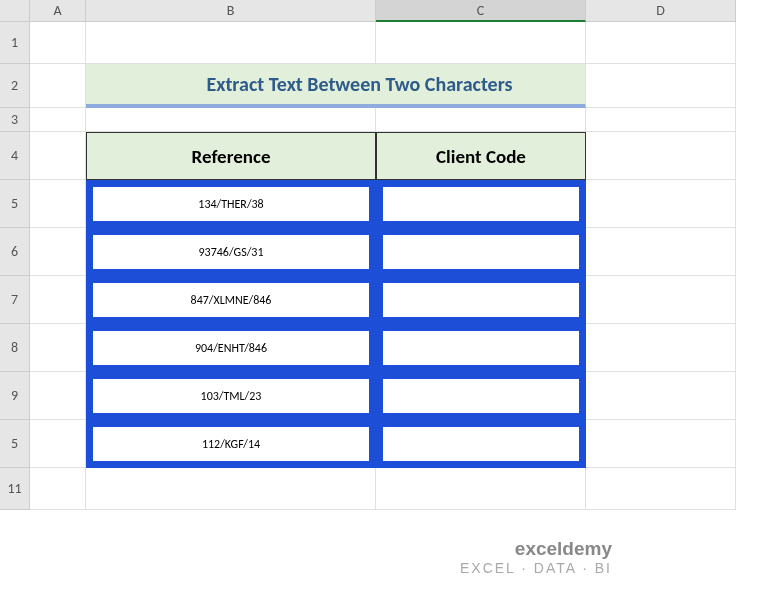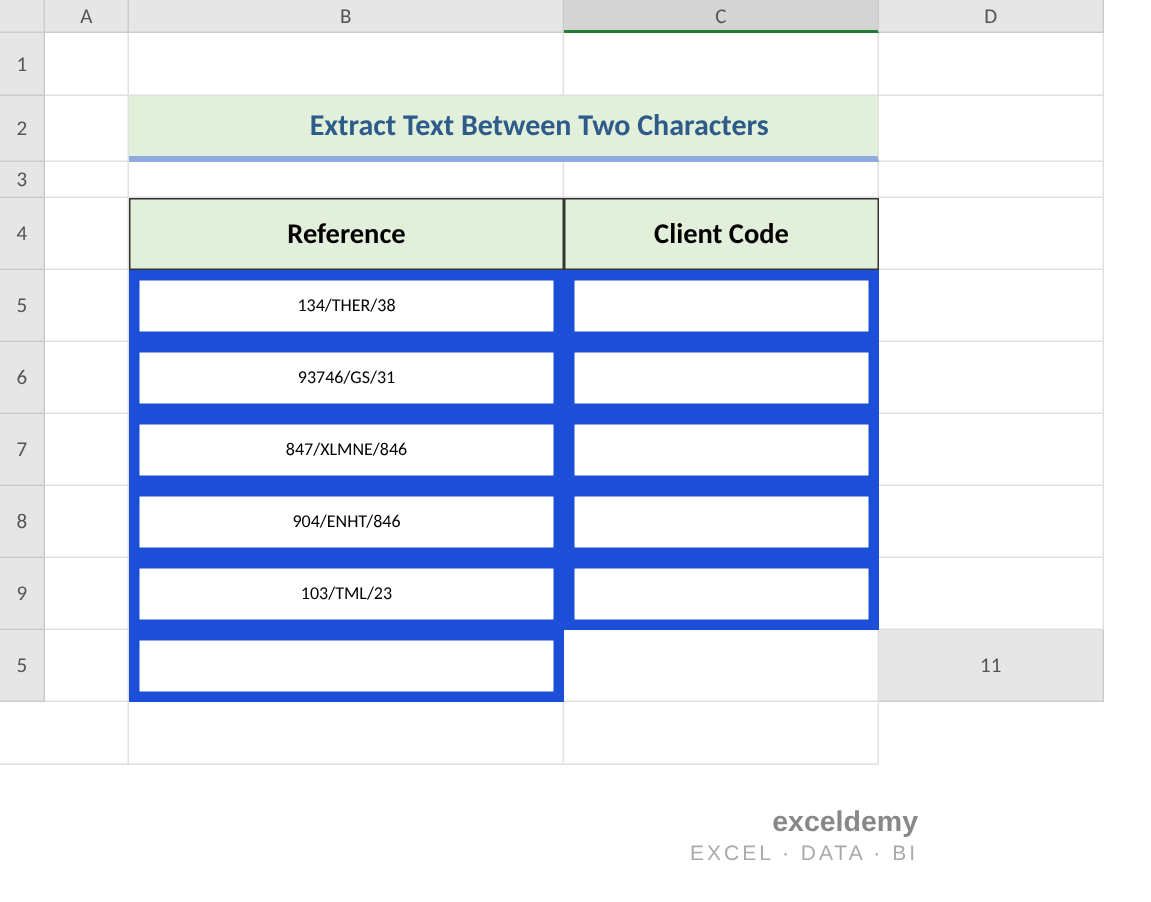--- a/index.html
+++ b/index.html
@@ -170,20 +170,21 @@
   <div class="cell"></div>
 
   <div class="row-header">9</div>
   <div class="cell"></div>
   <div class="table-cell">103/TML/23</div>
   <div class="table-cell"></div>
   <div class="cell"></div>
 
   <div class="row-header">5</div>
   <div class="cell"></div>
+  <div class="table-cell">112/KGF/14</div>
   <div class="table-cell"></div>
   <div class="cell"></div>
 
   <div class="row-header">11</div>
   <div class="cell"></div>
   <div class="cell"></div>
   <div class="cell"></div>
   <div class="cell"></div>
 </div>
 

